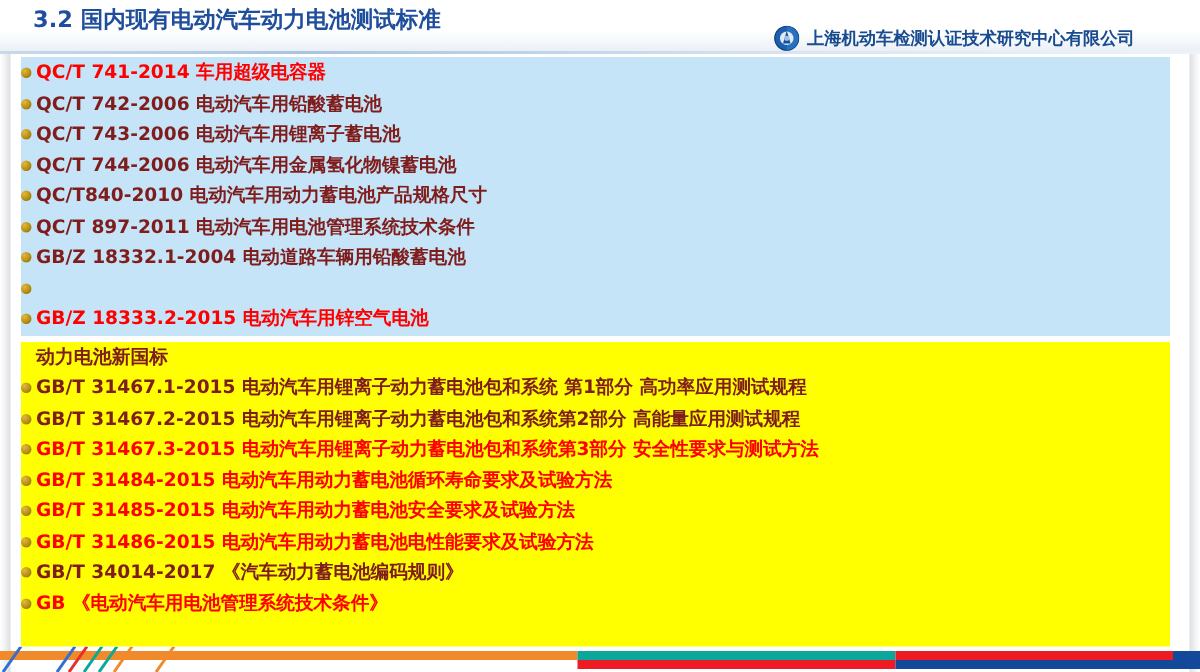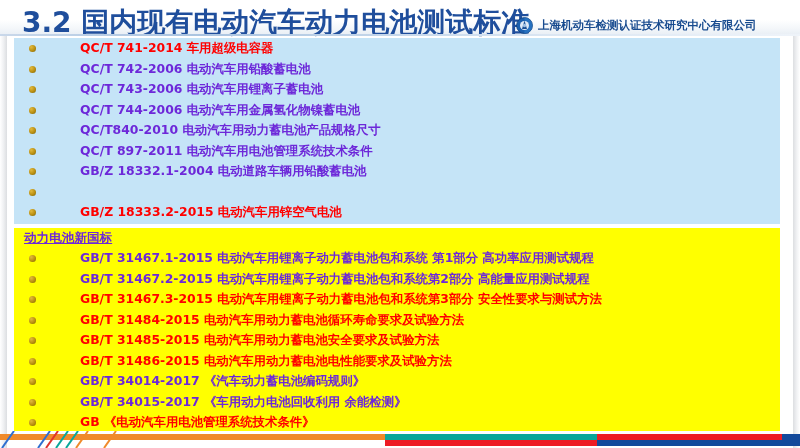--- a/index.html
+++ b/index.html
@@ -44,21 +44,21 @@
     position: absolute;
     left: 0; top: 0;
     width: 800px;
     height: 36px;
     background: linear-gradient(to bottom, #ffffff 0%, #ffffff 55%, #f4f7fa 78%, #e7edf4 100%);
   }
   #title {
     position: absolute;
     left: 22px;
     top: 4px;
-    font-size: 28px;
+    font-size: 15px;
     font-weight: bold;
     color: #1f4e9c;
     letter-spacing: 0px;
     white-space: nowrap;
     font-family: "DejaVu Sans", "Liberation Sans", sans-serif;
   }
   #brand {
     position: absolute;
     left: 516px;
     top: 17px;
@@ -102,52 +102,51 @@
   #panel-yellow {
     top: 228px;
     height: 203px;
     background: #ffff00;
   }
 
   .row {
     height: 20.5px;
     display: flex;
     align-items: center;
-    padding-left: 15px;
+    padding-left: 0;
     white-space: nowrap;
     box-sizing: border-box;
-    gap: 41px;
   }
   .bullet {
     width: 7px;
     height: 7px;
     border-radius: 50%;
     background: #9c7708;
     background-image: radial-gradient(circle at 32% 30%, #e2b93c 0%, #b98f12 55%, #7d5f03 100%);
     flex: 0 0 auto;
     margin-right: 3px;
     margin-top: 1px;
   }
   .rowtext {
     font-size: 12.4px;
     font-weight: bold;
     line-height: 1;
-    color: #6d28d9;
+    color: #7f1d1d;
     font-family: "DejaVu Sans", "Liberation Sans", sans-serif;
   }
   .rowtext.red { color: #ff0000; }
 
   .section-head {
     height: 20px;
     display: flex;
     align-items: center;
     padding-left: 10px;
     box-sizing: border-box;
   }
-  .section-head .rowtext { font-size: 12.6px; text-decoration: underline; }
+  .section-head .rowtext { font-size: 12.6px; }
 
   
   #footer {
     position: absolute;
     left: 0;
     top: 431px;
     width: 800px;
     height: 17px;
     overflow: hidden;
   }
@@ -255,24 +254,20 @@
     <div class="row">
       <span class="bullet"></span>
       <span class="rowtext red">GB/T 31486-2015 电动汽车用动力蓄电池电性能要求及试验方法</span>
     </div>
     <div class="row">
       <span class="bullet"></span>
       <span class="rowtext">GB/T 34014-2017 《汽车动力蓄电池编码规则》</span>
     </div>
     <div class="row">
       <span class="bullet"></span>
-      <span class="rowtext">GB/T 34015-2017 《车用动力电池回收利用 余能检测》</span>
-    </div>
-    <div class="row">
-      <span class="bullet"></span>
       <span class="rowtext red">GB 《电动汽车用电池管理系统技术条件》</span>
     </div>
   </div>
 
   <div id="footer">
     <div class="seg" id="seg-orange"></div>
     <div class="seg" id="seg-teal"></div>
     <div class="seg" id="seg-red"></div>
     <div class="seg" id="seg-blue"></div>
     <div class="seg" id="seg-red2"></div>

